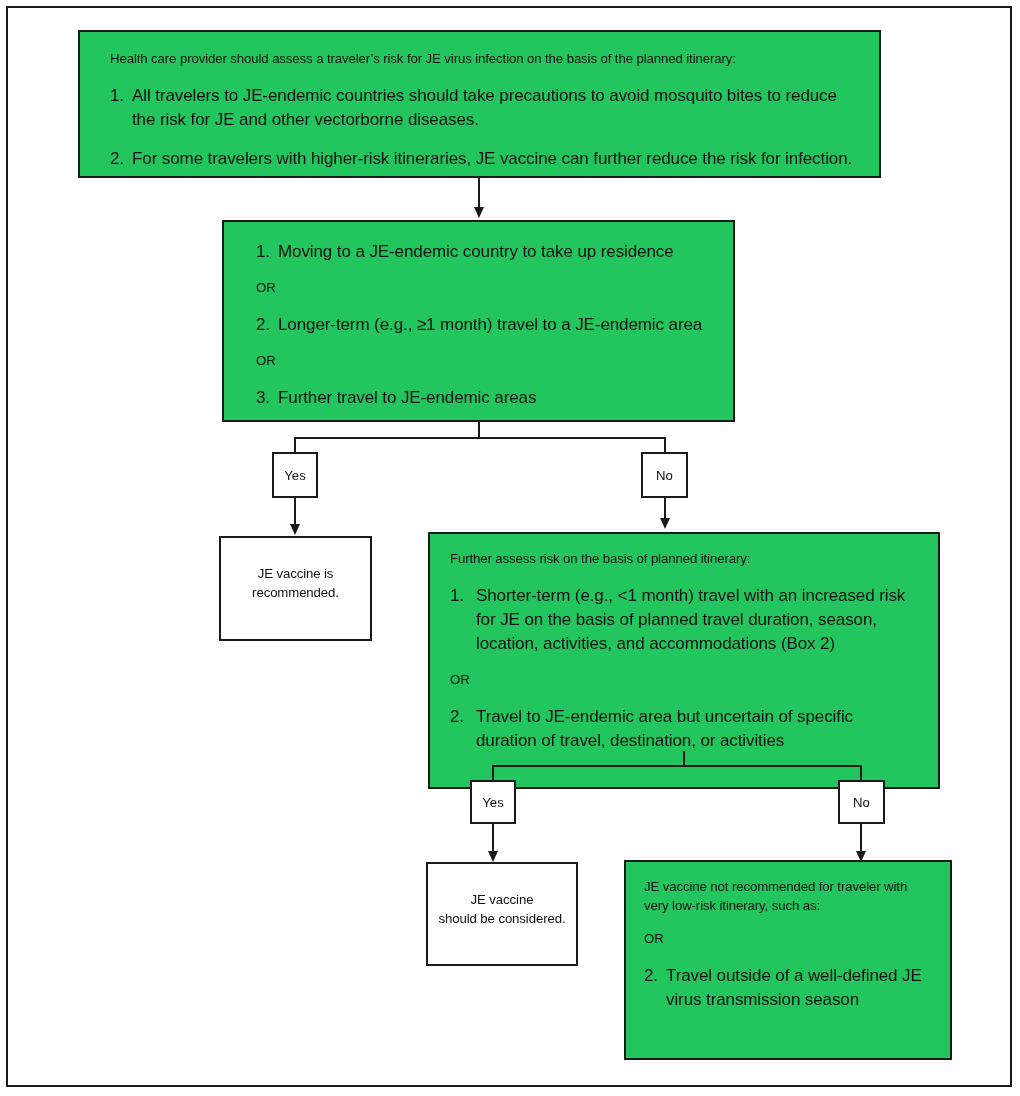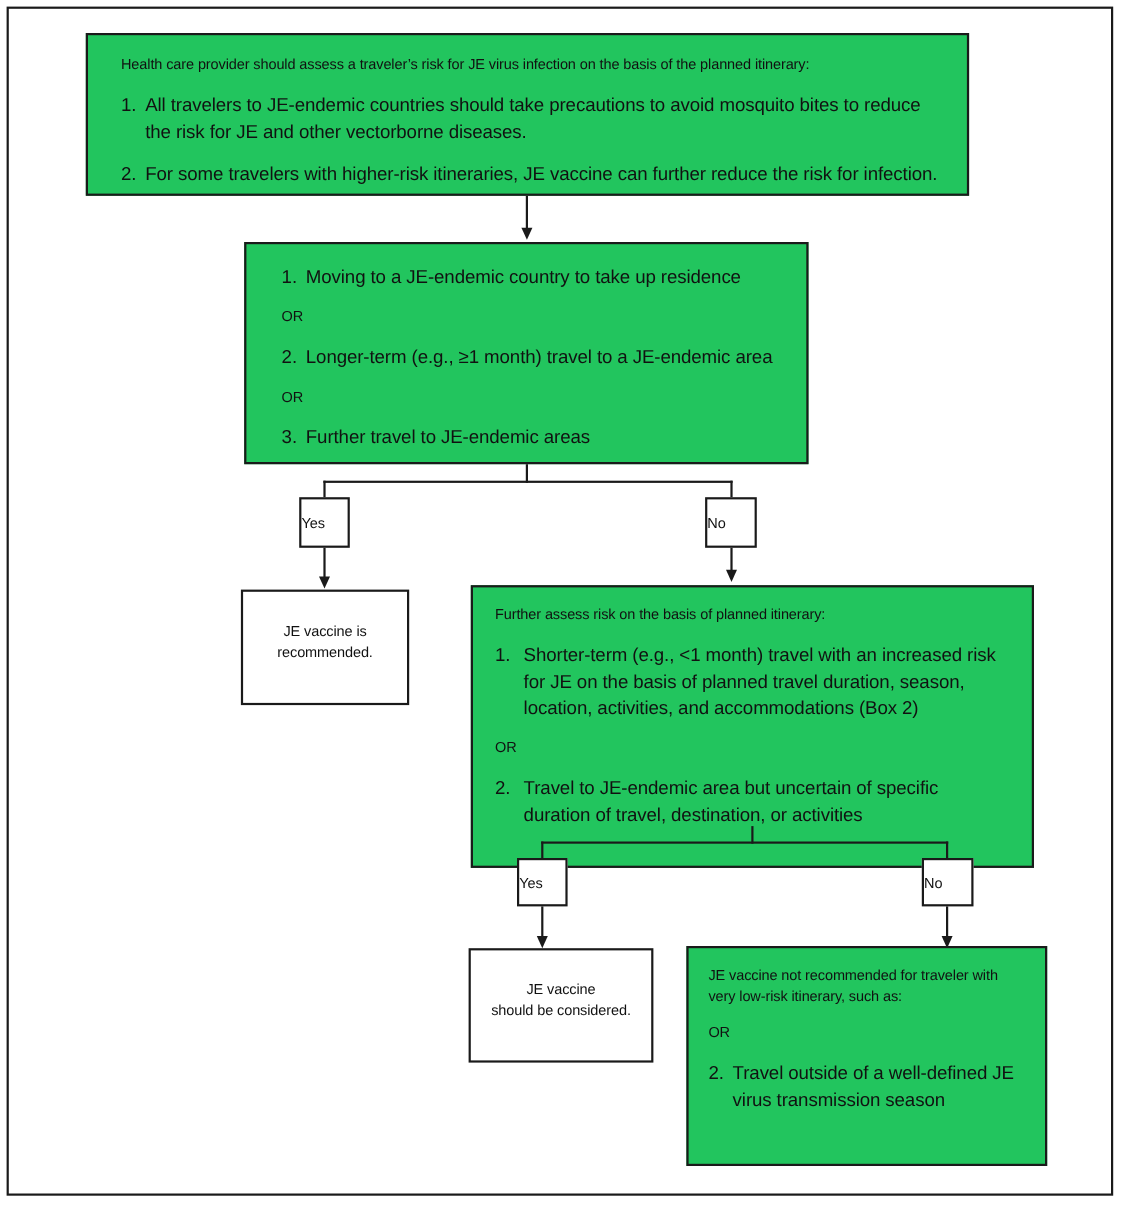--- a/index.html
+++ b/index.html
@@ -65,20 +65,21 @@
     letter-spacing: -0.1px;
   }
   
   .decision {
     position: absolute;
     border: 2px solid #1a1a1a;
     background: #ffffff;
     box-sizing: border-box;
     display: flex;
     align-items: center;
+    justify-content: center;
     font-size: 13.2px;
   }
   
   .terminal {
     position: absolute;
     border: 2px solid #1a1a1a;
     background: #ffffff;
     box-sizing: border-box;
     display: flex;
     align-items: flex-start;
@@ -183,21 +184,21 @@
   <div class="decision" style="left:838px; top:780px; width:47px; height:44px;">
     <span>No</span>
   </div>
 
   <div class="vline" style="left:492px; top:824px; height:28px;"></div>
   <div class="arrowhead" style="left:488px; top:851px;"></div>
 
   <div class="vline" style="left:860px; top:824px; height:28px;"></div>
   <div class="arrowhead" style="left:856px; top:851px;"></div>
 
-  <div class="terminal" style="left:426px; top:862px; width:168px; height:104px;">
+  <div class="terminal" style="left:426px; top:862px; width:152px; height:104px;">
     <div class="tx">
       <div>JE vaccine</div>
       <div>should be considered.</div>
     </div>
   </div>
 
   <div class="node" style="left:624px; top:860px; width:328px; height:200px;">
     <div class="node-inner" style="padding:16px 18px 0 18px;">
       <p class="para">JE vaccine not recommended for traveler with very low-risk itinerary, such as:</p>
       <p class="or-line">OR</p>

